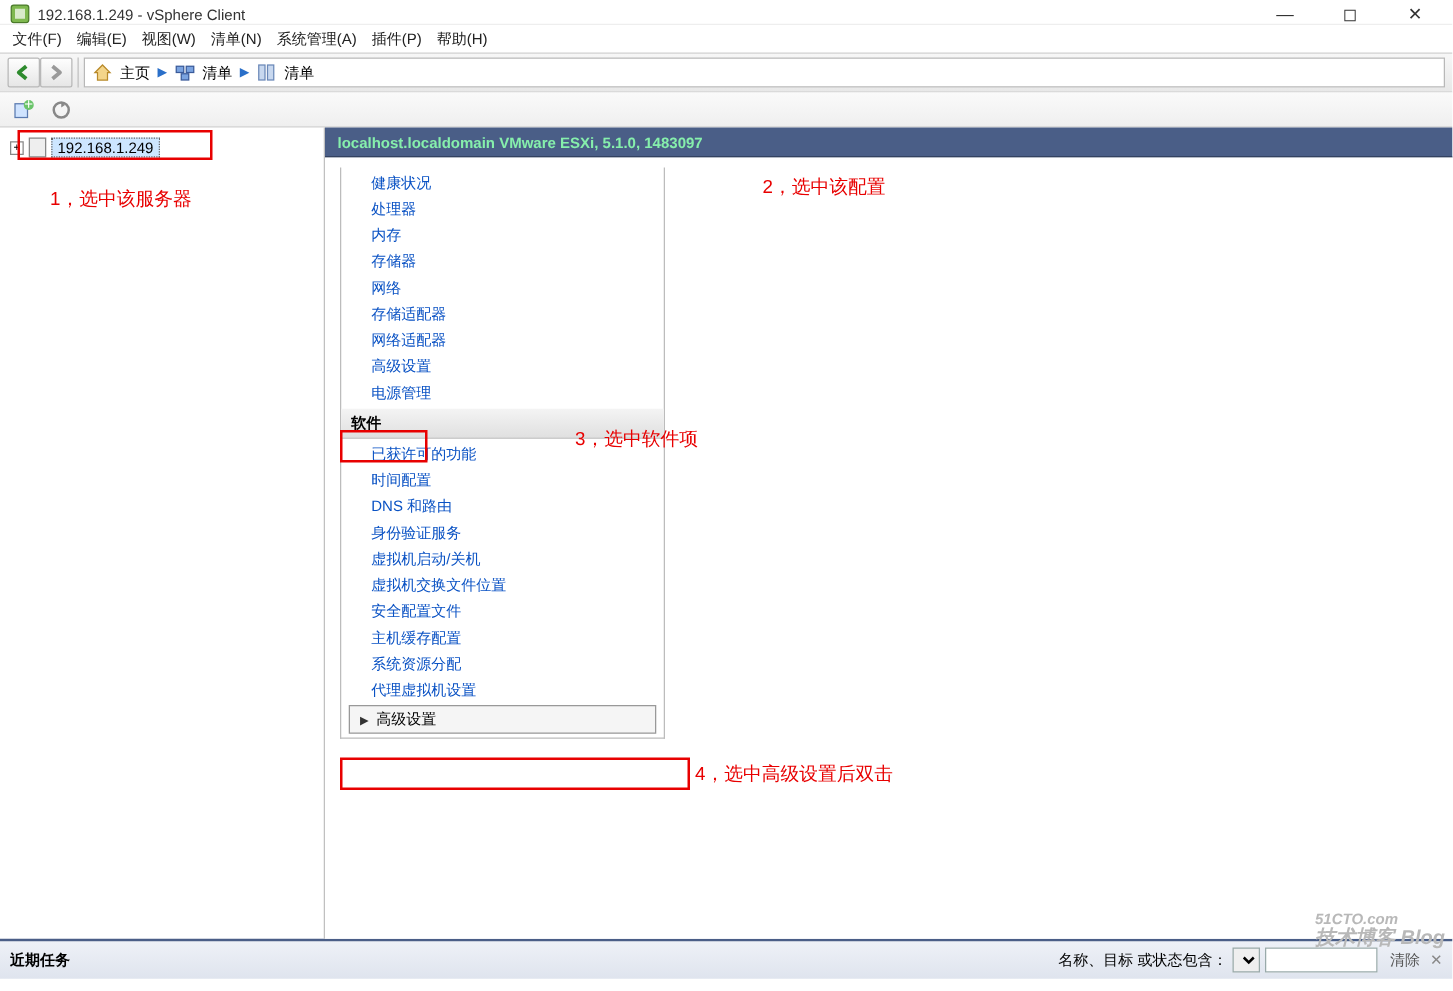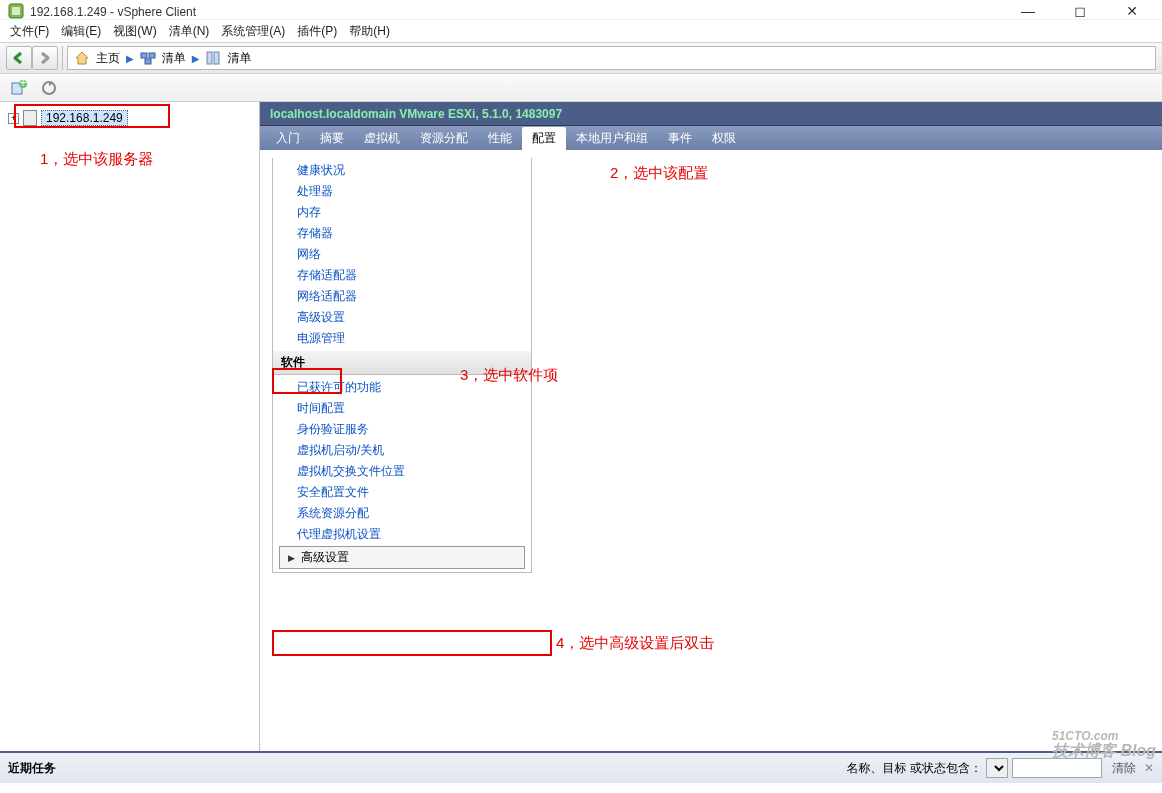--- a/index.html
+++ b/index.html
@@ -151,53 +151,44 @@
       <span class="tree-label">192.168.1.249</span>
     </div>
     <div class="red-box" style="left:14px; top:2px; width:156px; height:24px;"></div>
     <div class="ann" style="left:40px; top:48px;">1，选中该服务器</div>
   </div>
 
   <div class="content">
     <div class="content-header">
       <span>localhost.localdomain VMware ESXi, 5.1.0, 1483097</span>
     </div>
-    <div class="tabstrip">
-      <div class="tab">入门</div>
-      <div class="tab">摘要</div>
-      <div class="tab">虚拟机</div>
-      <div class="tab">资源分配</div>
-      <div class="tab">性能</div>
-      <div class="tab active">配置</div>
-      <div class="tab">本地用户和组</div>
-      <div class="tab">事件</div>
-      <div class="tab">权限</div>
-    </div>
     <div class="content-body">
 
       <div class="cat-list" style="border-top:none;">
         <div class="cat-items">
           <div>健康状况</div>
           <div>处理器</div>
           <div>内存</div>
           <div>存储器</div>
           <div>网络</div>
           <div>存储适配器</div>
           <div>网络适配器</div>
           <div>高级设置</div>
           <div>电源管理</div>
         </div>
         <div class="cat-header">软件</div>
         <div class="cat-items">
           <div>已获许可的功能</div>
           <div>时间配置</div>
+          <div>DNS 和路由</div>
           <div>身份验证服务</div>
           <div>虚拟机启动/关机</div>
           <div>虚拟机交换文件位置</div>
           <div>安全配置文件</div>
+          <div>主机缓存配置</div>
           <div>系统资源分配</div>
           <div>代理虚拟机设置</div>
           <div class="cat-sel">
             <span class="tri">▶</span>
             <span>高级设置</span>
           </div>
         </div>
       </div>
 
       <div class="ann" style="left:350px; top:14px;">2，选中该配置</div>

